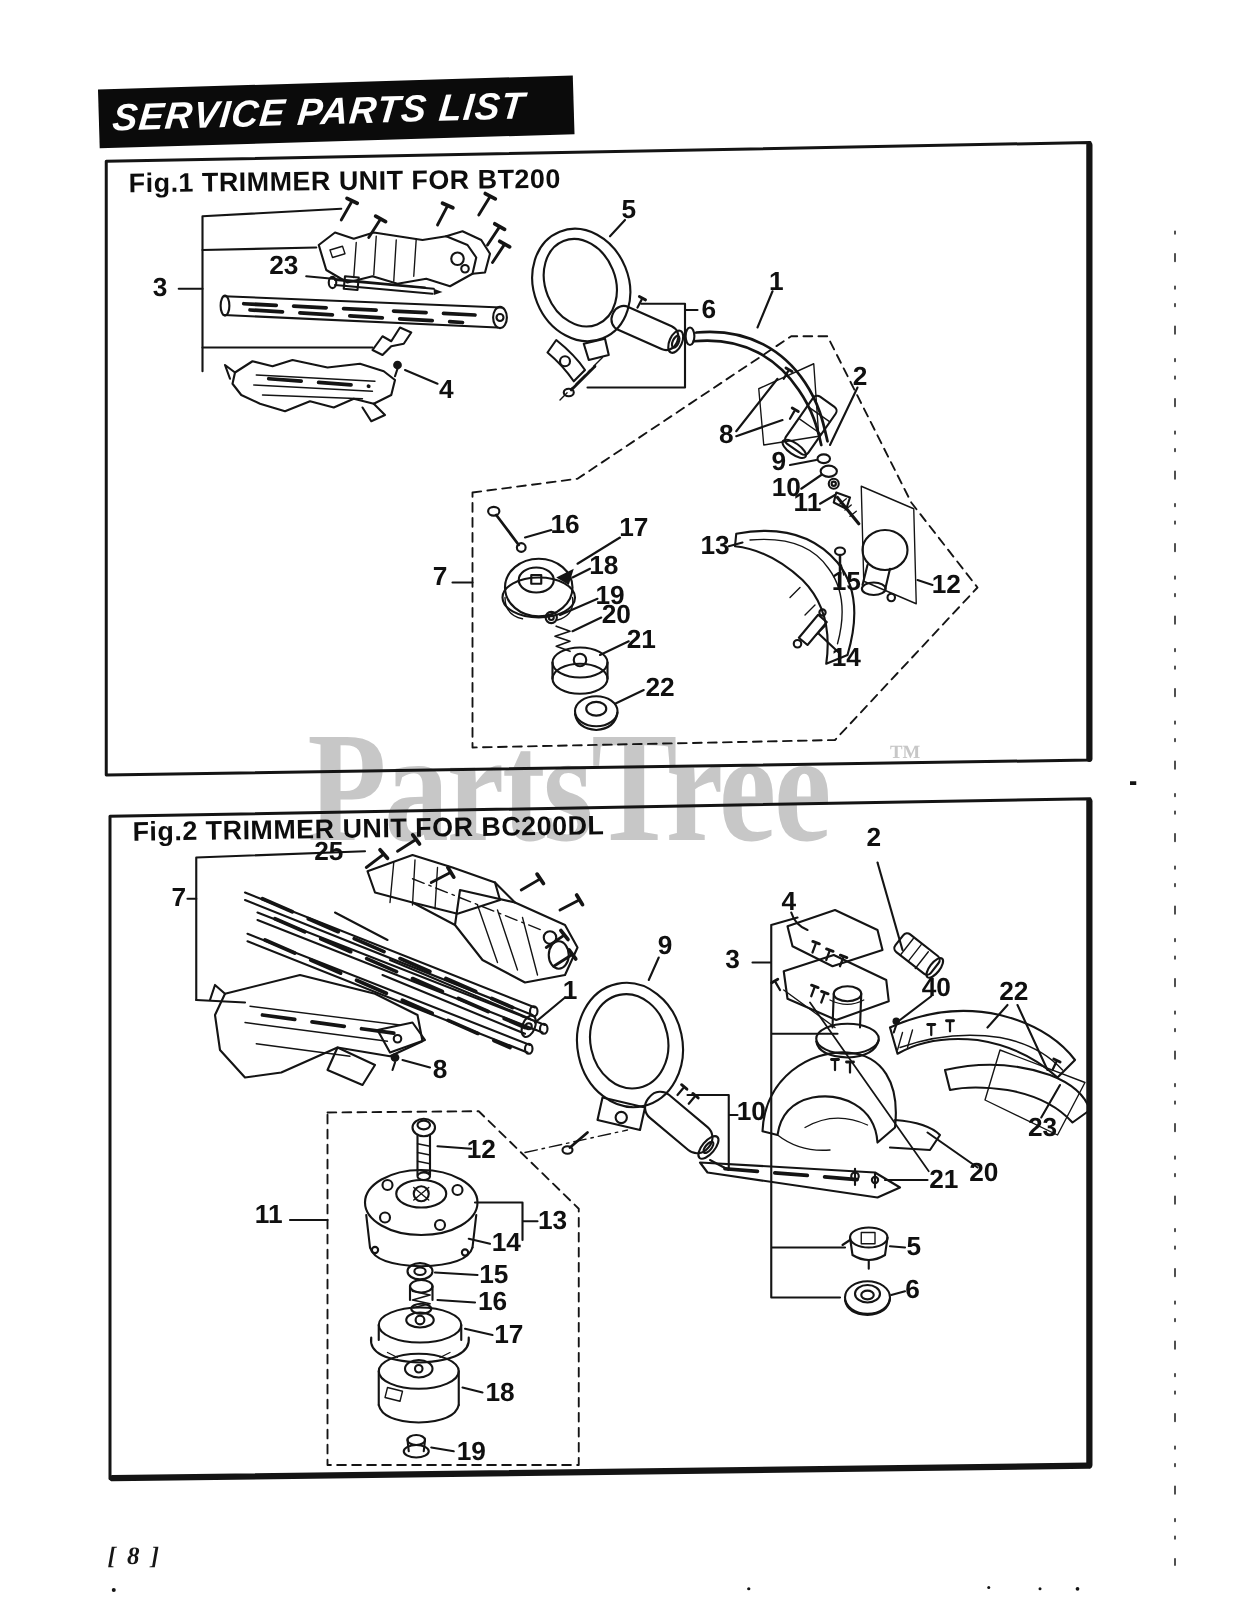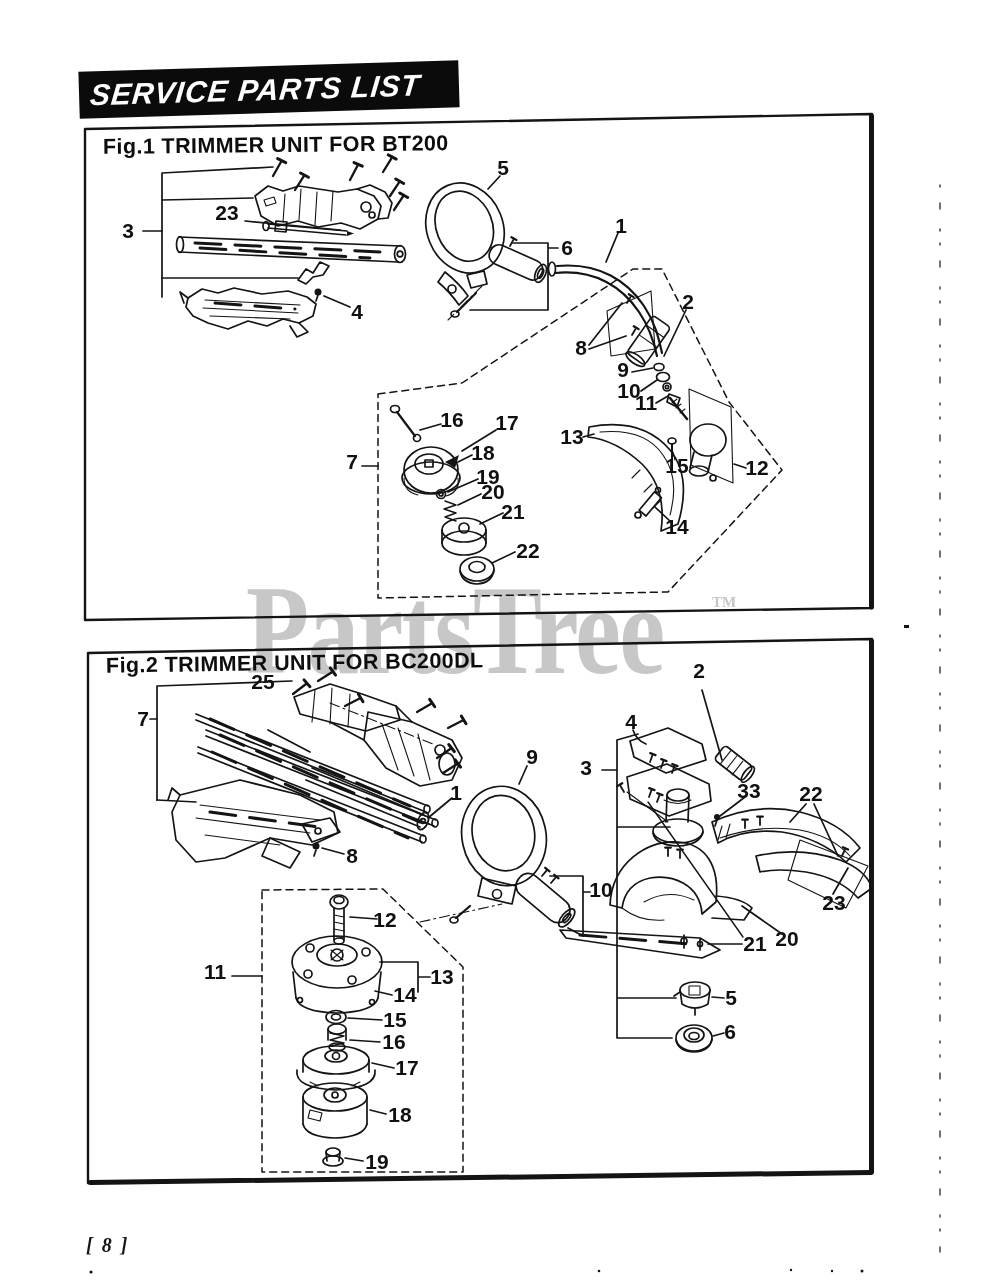--- a/index.html
+++ b/index.html
@@ -562,21 +562,21 @@
 
   <span class="lbl" style="left:143px;top:719px">7</span>
   <span class="lbl" style="left:263px;top:682px">25</span>
   <span class="lbl" style="left:456px;top:793px">1</span>
   <span class="lbl" style="left:352px;top:856px">8</span>
   <span class="lbl" style="left:532px;top:757px">9</span>
   <span class="lbl" style="left:601px;top:890px">10</span>
   <span class="lbl" style="left:699px;top:671px">2</span>
   <span class="lbl" style="left:631px;top:722px">4</span>
   <span class="lbl" style="left:586px;top:768px">3</span>
-  <span class="lbl" style="left:749px;top:791px">33</span>
+  <span class="lbl" style="left:749px;top:791px">40</span>
   <span class="lbl" style="left:811px;top:794px">22</span>
   <span class="lbl" style="left:834px;top:903px">23</span>
   <span class="lbl" style="left:787px;top:939px">20</span>
   <span class="lbl" style="left:755px;top:944px">21</span>
   <span class="lbl" style="left:731px;top:998px">5</span>
   <span class="lbl" style="left:730px;top:1032px">6</span>
   <span class="lbl" style="left:215px;top:972px">11</span>
   <span class="lbl" style="left:385px;top:920px">12</span>
   <span class="lbl" style="left:442px;top:977px">13</span>
   <span class="lbl" style="left:405px;top:995px">14</span>

